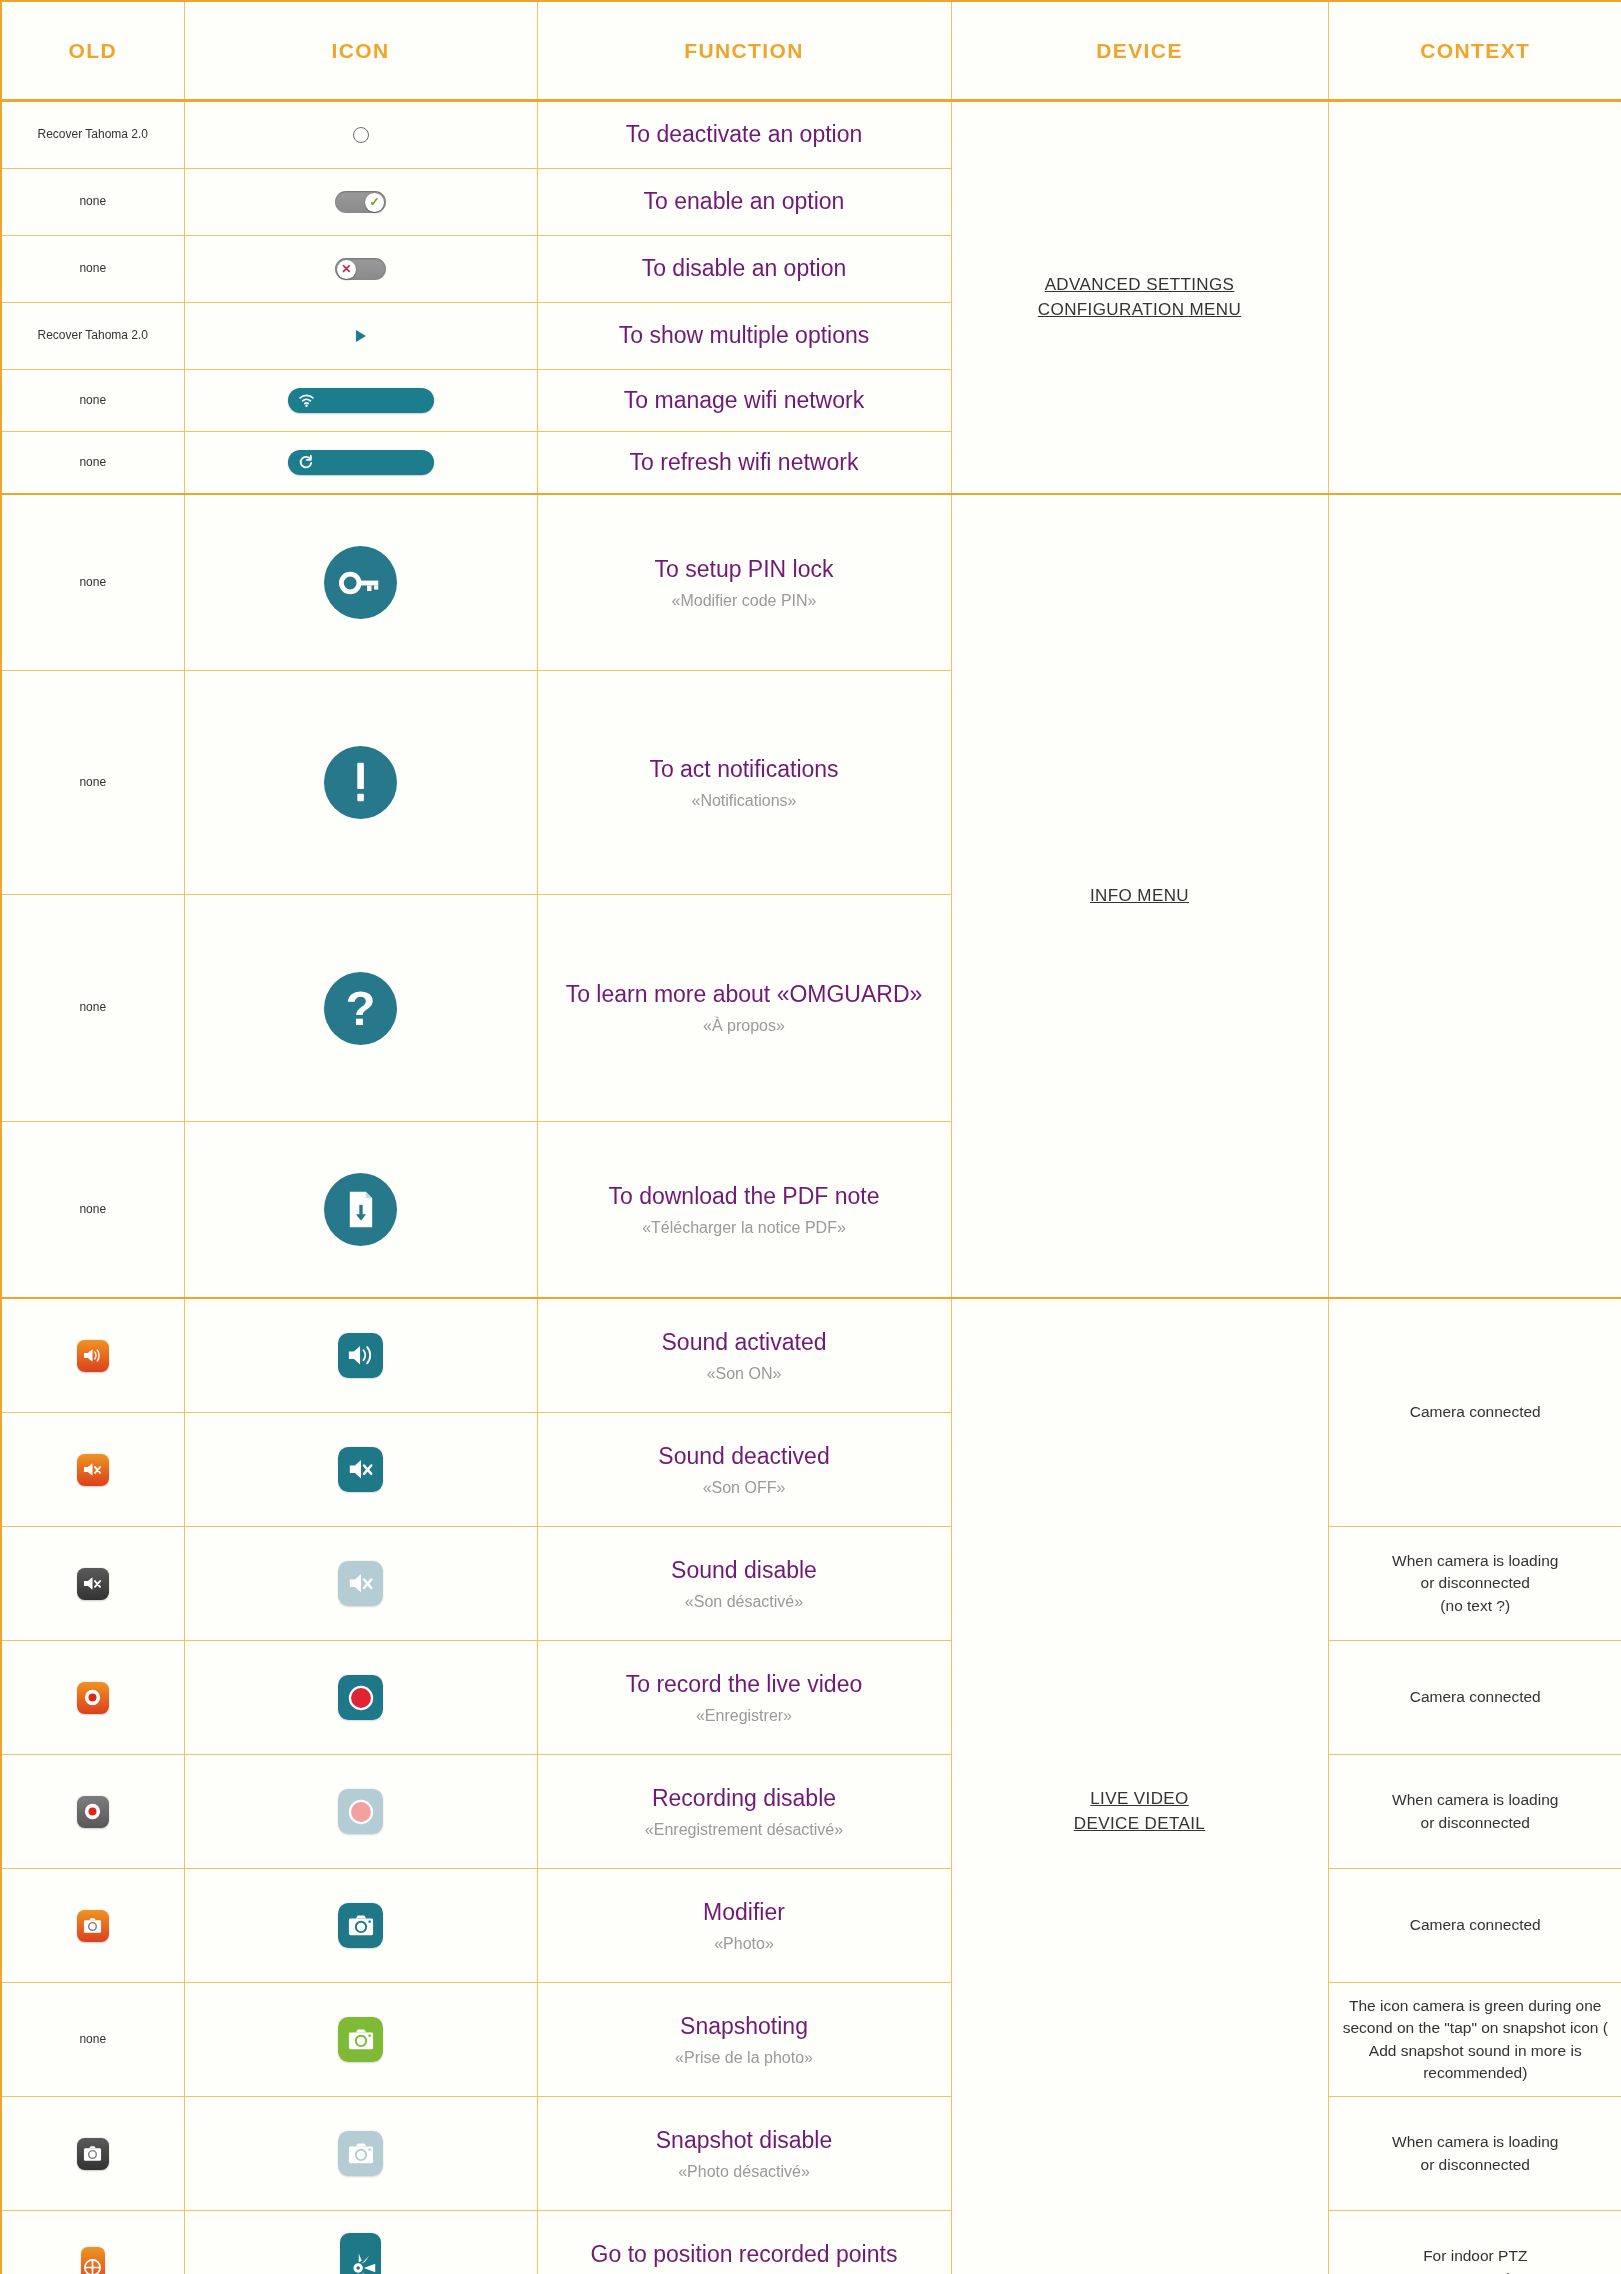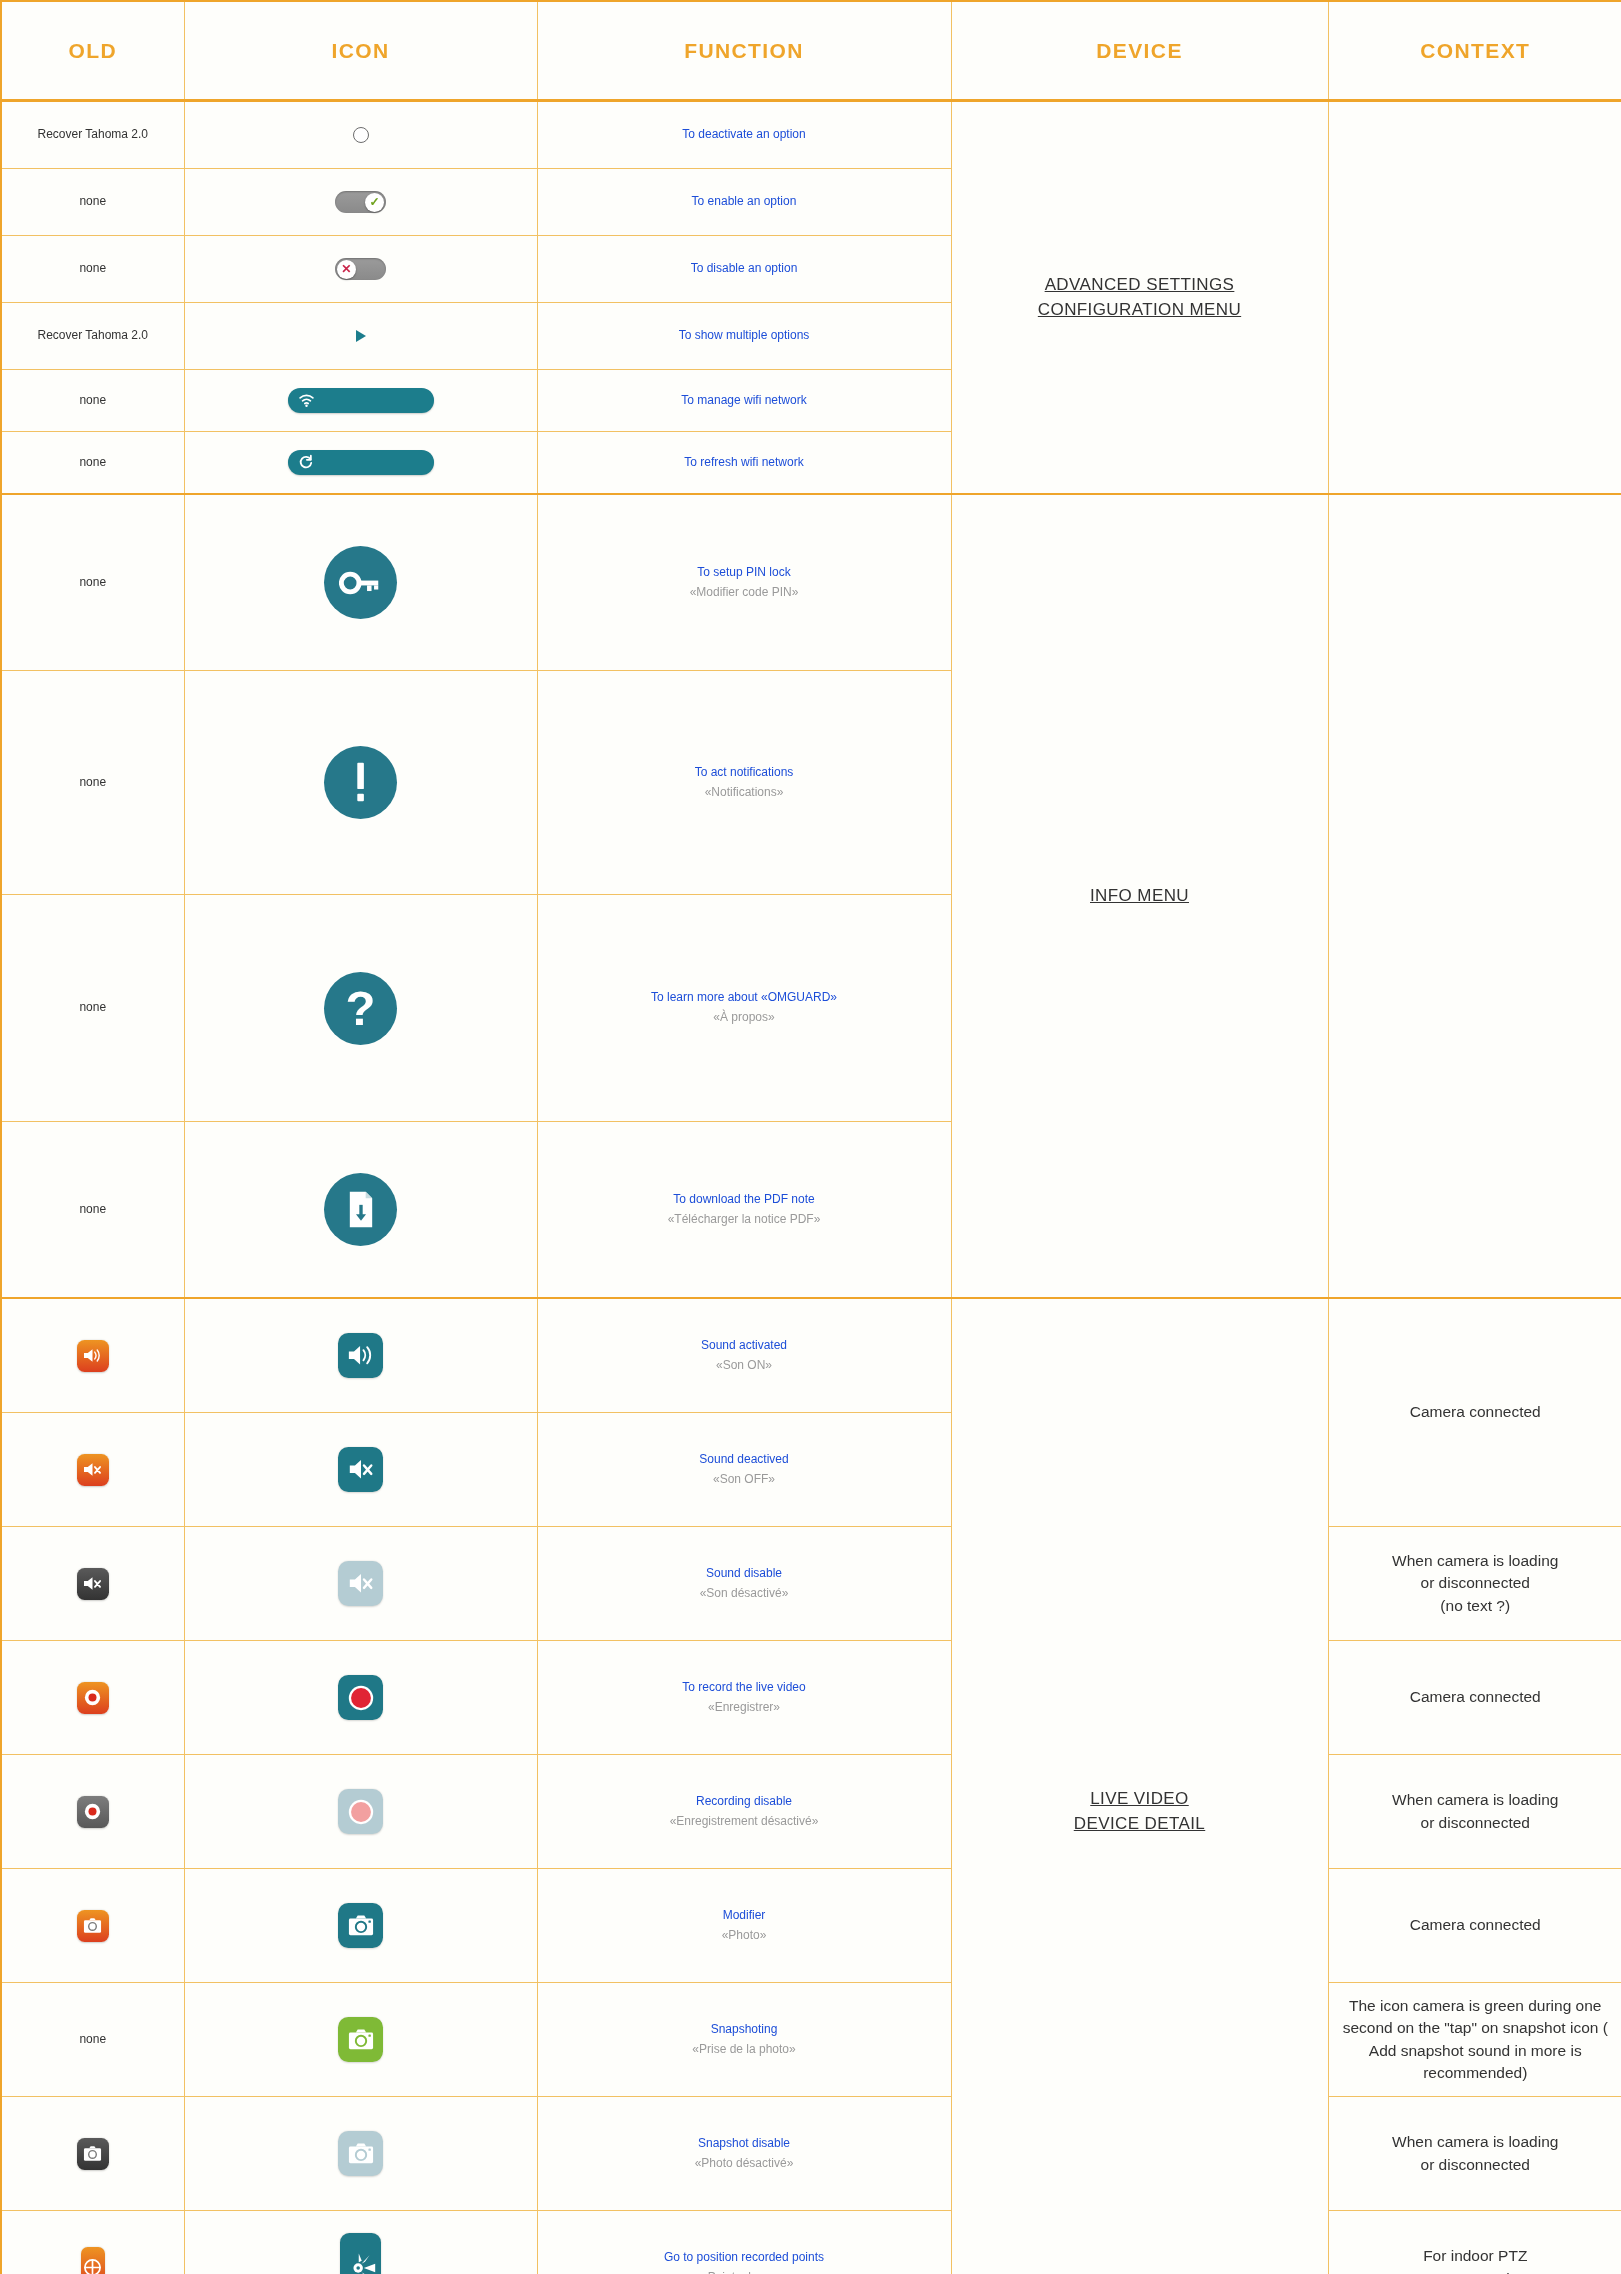--- a/index.html
+++ b/index.html
@@ -47,22 +47,22 @@
   thead th.last{border-right:2.8px solid #EFA52B !important;}
 
   
   tr.sec-start > td{border-top:2.8px solid #EFA52B !important;}
   tr.sec-end > td{border-bottom:2.8px solid #EFA52B !important;}
   td.edge-l{border-left:2.8px solid #EFA52B !important;}
   td.edge-r{border-right:2.8px solid #EFA52B !important;}
 
   
   .old-text{font-size:12px;color:#333;line-height:1.3;}
-  .func-main{font-size:12px;color:#1d4ed8;line-height:1.45;}
-  .func-sub{font-size:12px;color:#9a9a9a;line-height:1.45;margin-top:2.8px;}
+  .func-main{font-size:23px;color:#701a75;line-height:1.45;}
+  .func-sub{font-size:16px;color:#9a9a9a;line-height:1.45;margin-top:2.8px;}
   .screen-text{font-size:17px;color:#333;line-height:1.45;letter-spacing:0.4px;text-decoration:underline;}
   .context-text{font-size:15.5px;color:#333;line-height:1.45;padding:0 13px;}
 
   
   .iconbox{display:flex;align-items:center;justify-content:center;width:100%;}
 
   
   .ring{
     width:14px;height:14px;border-radius:50%;
     border:1.5px solid #6d6d6d;background:#fff;display:inline-block;

